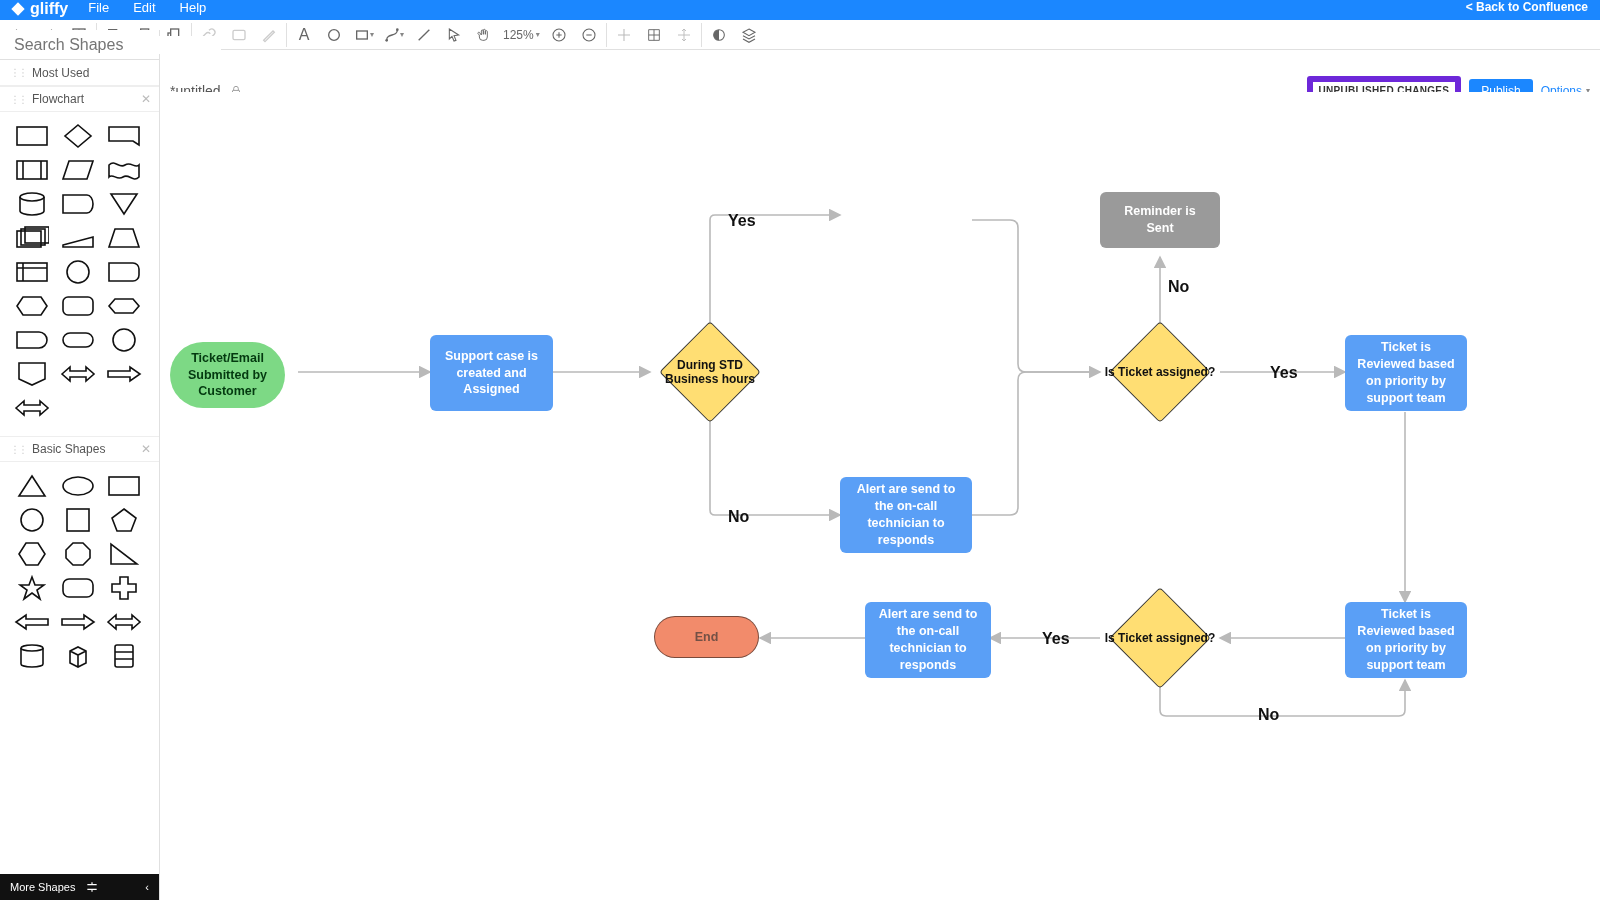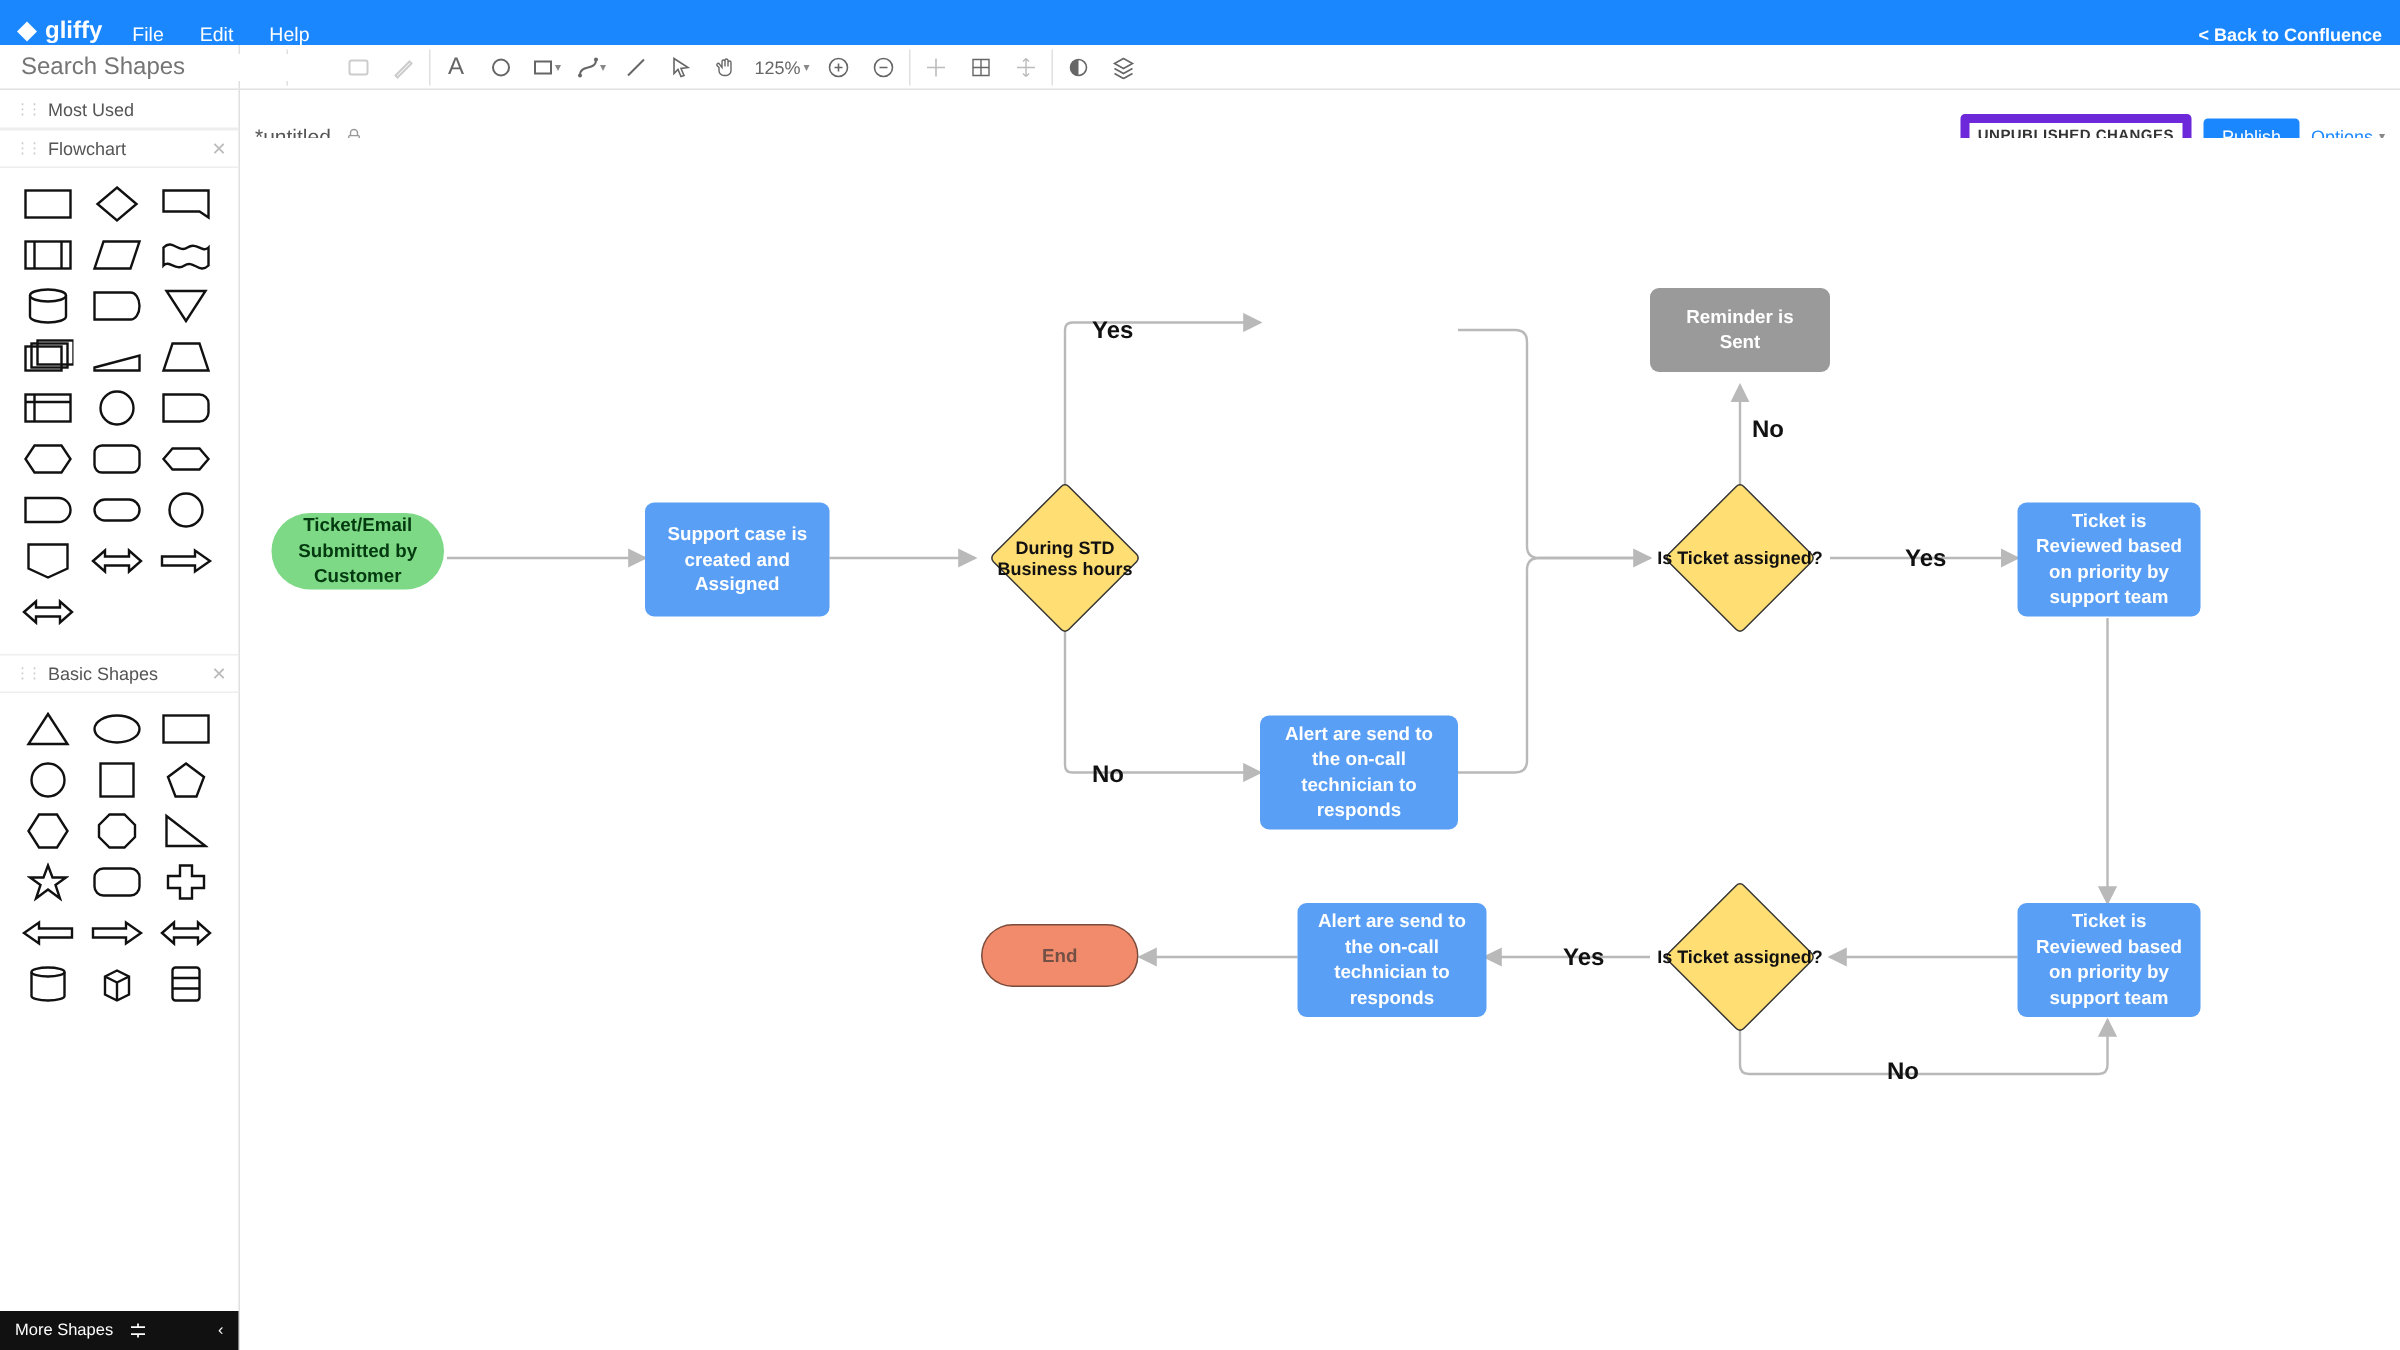--- a/index.html
+++ b/index.html
@@ -1,19 +1,19 @@
 <!DOCTYPE html>
 <html><head>
 <meta charset="utf-8">
 <style>
   * { box-sizing: border-box; margin: 0; padding: 0; font-family: -apple-system, BlinkMacSystemFont, "Segoe UI", Helvetica, Arial, sans-serif; }
   html, body { width: 1600px; height: 900px; overflow: hidden; background: #fff; }
 
   
-  .menubar { background: #1b87ff; height: 30px; display: flex; align-items: flex-end; color: #fff; font-size: 13px; }
+  .menubar { background: #1b87ff; height: 20px; display: flex; align-items: flex-start; color: #fff; font-size: 13px; }
   .logo { padding: 0 12px 0 10px; display:flex; align-items:center; gap:4px; font-weight:700; font-size:16px;}
   .logo svg { height:16px; }
   .menu-items { display: flex; gap: 24px; padding-left: 8px; }
   .menu-item { cursor: pointer; }
   .spacer { flex: 1; }
   .back-link { padding-right: 12px; font-weight: 600; font-size:12px; cursor:pointer; }
 
   
   .toolbar { height: 30px; border-bottom: 1px solid #e0e0e0; display:flex; align-items:center; padding: 0 4px; gap:0; }
   .tbtn { width:30px; height:30px; display:flex; align-items:center; justify-content:center; cursor:pointer; color:#555; }
@@ -521,21 +521,21 @@
 
     <path class="wire" d="M 1185 546 H 1060" marker-end="url(#ah)"></path>
 
     <path class="wire" d="M 1000 583 V 618 Q 1000 624 1006 624 H 1239 Q 1245 624 1245 618 V 588" marker-end="url(#ah)"></path>
 
     <path class="wire" d="M 940 546 H 830" marker-end="url(#ah)"></path>
 
     <path class="wire" d="M 705 546 H 600" marker-end="url(#ah)"></path>
   </svg>
 
-  <div class="node green" style="left:21px; top:250px; width:115px; height:51px;">
+  <div class="node green" style="left:10px; top:250px; width:115px; height:66px;">
       <span>Ticket/Email Submitted by Customer</span>
     </div>
 
   <div class="node blue" style="left:270px; top:243px; width:123px; height:76px;">
       <span>Support case is created and Assigned</span>
     </div>
 
   <div class="diamond-wrap" style="left:490px; top:230px; width:120px; height:100px;">
     <div class="diamond diamond-rot" style="width:72px;height:72px;"></div>
     <div class="diamond-label">During STD Business hours</div>

